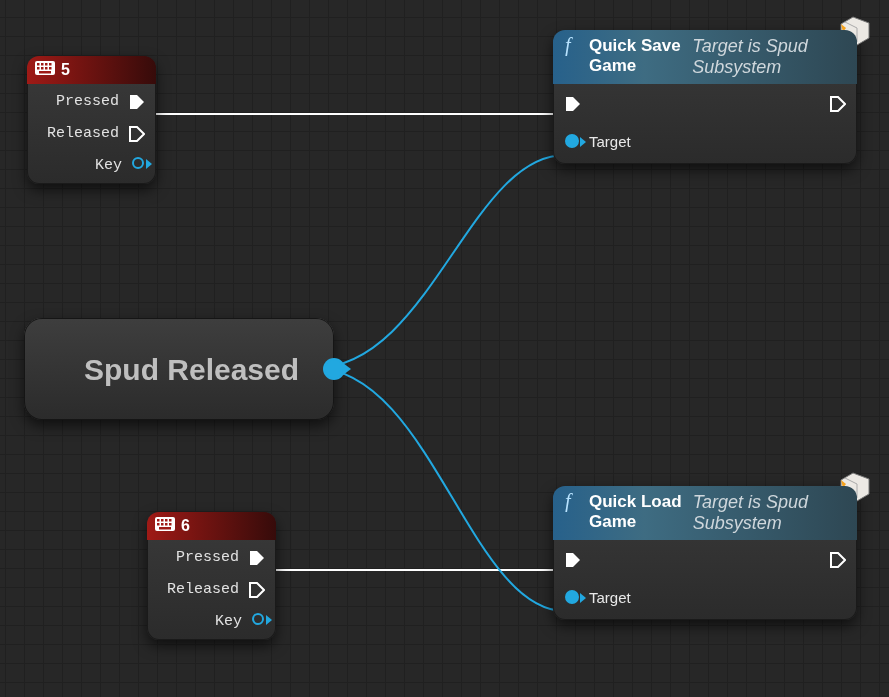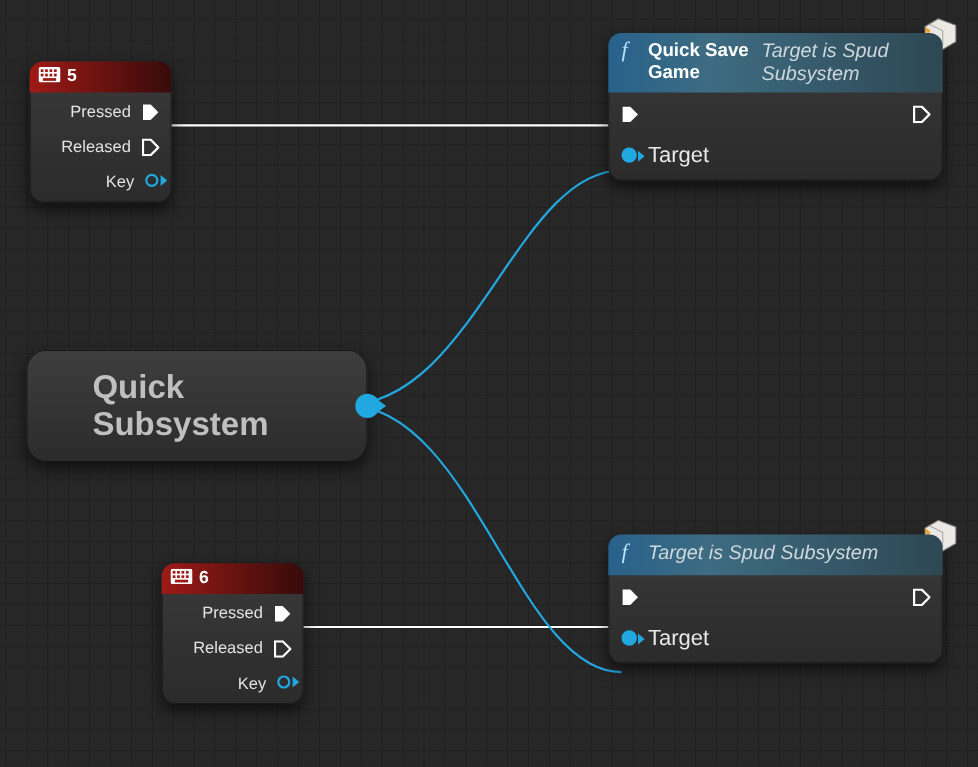--- a/index.html
+++ b/index.html
@@ -46,20 +46,21 @@
     gap: 14px;
   }
   .pin-row {
     display: flex;
     justify-content: flex-end;
     align-items: center;
     gap: 10px;
     font-size: 15px;
     color: #e2e2e2;
     height: 18px;
+    font-family: Liberation Mono, monospace;
   }
 
   
   .exec-pin {
     width: 15px; height: 15px;
     position: relative;
   }
   .exec-pin svg { display:block; }
 
   .data-pin {
@@ -101,21 +102,21 @@
   .func-body {
     padding: 10px 12px 14px 12px;
     display: flex;
     flex-direction: column;
     gap: 20px;
   }
   .func-row {
     display: flex;
     justify-content: space-between;
     height: 18px;
-    font-size: 20px;
+    font-size: 15px;
   }
   .func-row .left, .func-row .right { display:flex; align-items:center; gap:10px; }
 
   
   .block {
     position:absolute;
     border-radius: 18px;
     background: linear-gradient(#3e3e3e 0%, #2b2b2b 100%);
     box-shadow: 0 6px 14px rgba(0,0,0,0.6), inset 0 0 0 1px #151515, inset 0 1px 0 #555;
     display:flex;
@@ -251,21 +252,21 @@
       <span>Key</span>
       <span style="position:relative;">
         <span style="display:inline-block;width:12px;height:12px;border:2px solid #22a8e0;border-radius:50%;"></span>
         <span style="position:absolute;left:14px;top:2px;border-left:6px solid #22a8e0;border-top:5px solid transparent;border-bottom:5px solid transparent;"></span>
       </span>
     </div>
   </div>
 </div>
 
 <div class="block" style="left:24px; top:318px; width:310px; height:102px;">
-  <span style="white-space:pre-line;">Quick Subsystem</span>
+  <span style="white-space:pre-line;">Spud Released</span>
   <span class="out-obj"></span>
 </div>
 
 <div class="node" style="left:553px; top:30px; width:304px;">
   <span class="server-icon">
     <svg width="36" height="34" viewBox="0 0 36 34">
       <path d="M2 10 L14 3 L30 9 L30 24 L18 31 L2 25 Z" fill="#ece9e4" stroke="#777" stroke-width="1"></path>
       <path d="M6 8 L18 14 L18 28" fill="none" stroke="#aaa"></path>
       <path d="M4 18 L7 14 L2 10" fill="#f5a21b"></path>
     </svg>
@@ -318,20 +319,21 @@
       <path d="M4 18 L7 14 L2 10" fill="#f5a21b"></path>
     </svg>
   </span>
   <div class="func-header">
     <span>
       <svg width="18" height="20" viewBox="0 0 18 20">
           <text x="2" y="16" font-family="Georgia, serif" font-style="italic" font-size="20" fill="#b8e3ff">f</text>
         </svg>
     </span>
     <div class="func-titles">
+      <span class="func-title">Quick Load Game</span>
       <span class="func-sub">Target is Spud Subsystem</span>
     </div>
   </div>
   <div class="func-body">
     <div class="func-row">
       <span class="left">
         <span class="exec-pin">
           <svg width="16" height="16" viewBox="0 0 16 16">
               <path d="M1 1 H8 L15 8 L8 15 H1 Z" fill="#fff"></path>
             </svg>

